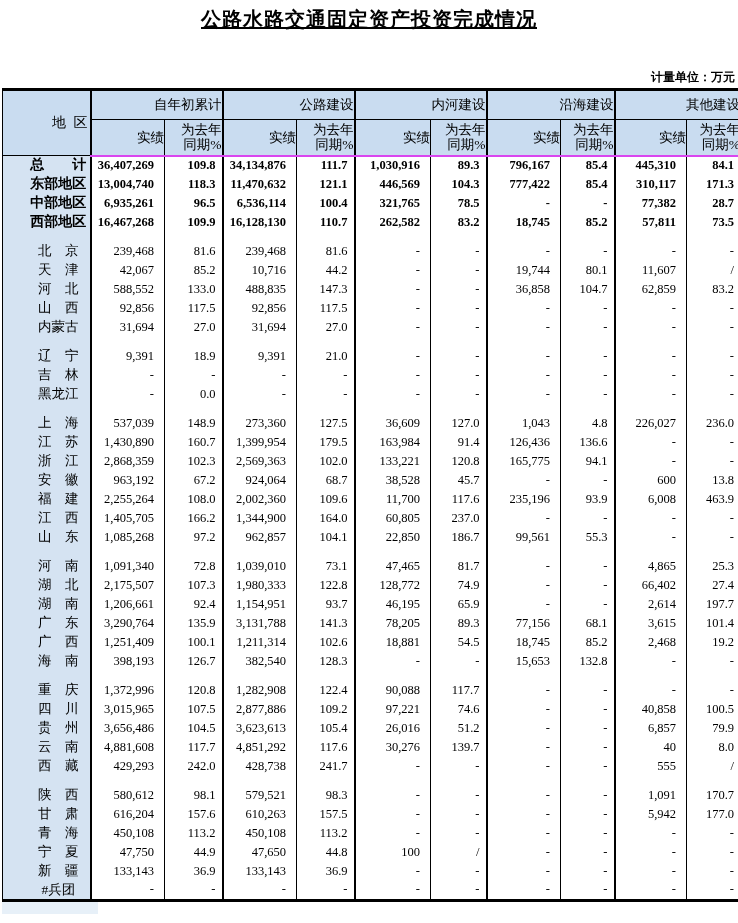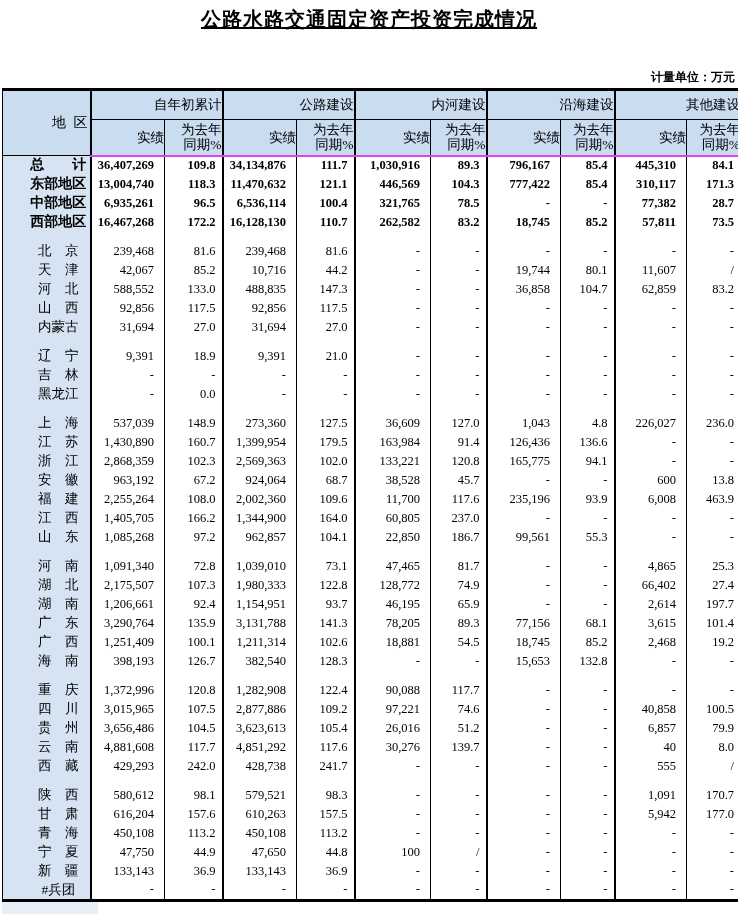--- a/index.html
+++ b/index.html
@@ -125,21 +125,21 @@
         <td class="num bl2">321,765</td>
         <td class="pct bl1">78.5</td>
         <td class="num bl2">-</td>
         <td class="pct bl1">-</td>
         <td class="num bl2">77,382</td>
         <td class="pct bl1">28.7</td>
       </tr>
       <tr class="bold">
         <td class="region">西部地区</td>
         <td class="num bl2">16,467,268</td>
-        <td class="pct bl1">172.2</td>
+        <td class="pct bl1">109.9</td>
         <td class="num bl2">16,128,130</td>
         <td class="pct bl1">110.7</td>
         <td class="num bl2">262,582</td>
         <td class="pct bl1">83.2</td>
         <td class="num bl2">18,745</td>
         <td class="pct bl1">85.2</td>
         <td class="num bl2">57,811</td>
         <td class="pct bl1">73.5</td>
       </tr>
       <tr class="spacer">

